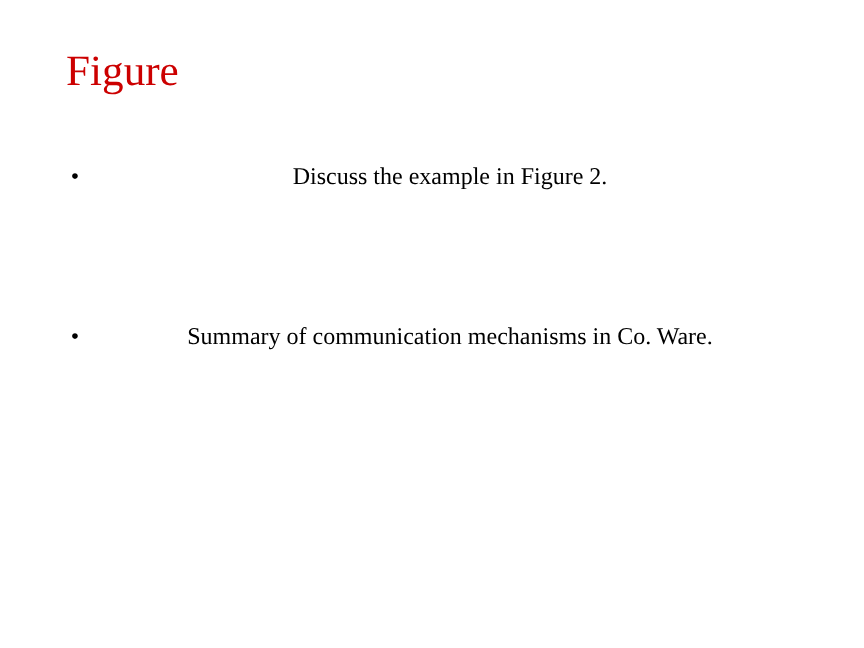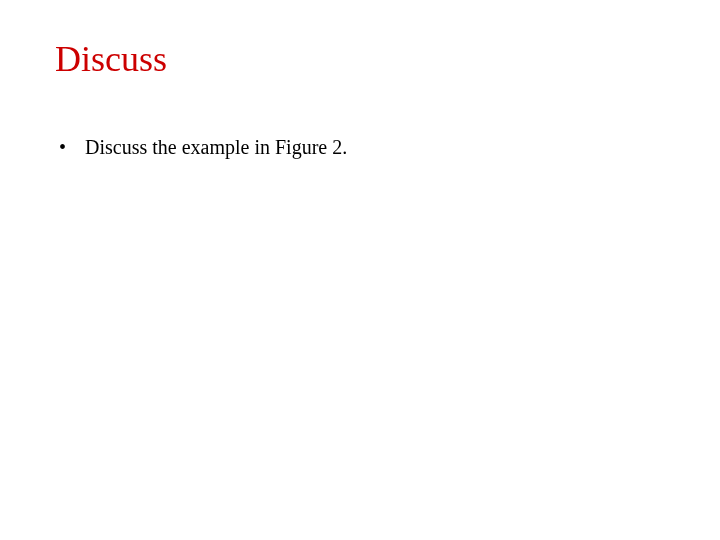--- a/index.html
+++ b/index.html
@@ -22,37 +22,39 @@
     color: #cc0000;
     font-size: 36px;
     font-weight: 400;
     margin: 0 0 55px 0;
     line-height: 1.1;
   }
   .bullets {
     list-style: none;
     padding: 0;
     margin: 0;
+    text-align: center;
   }
   .bullets li {
     position: relative;
     font-size: 20px;
     padding-left: 30px;
     margin-bottom: 110px;
     line-height: 1.2;
   }
   .bullets li::before {
     content: "•";
     position: absolute;
     left: 4px;
     top: 0;
     font-size: 20px;
   }
 </style>
 </head>
 <body>
 
 <div class="slide">
-  <h1 class="title">Discuss</h1>
+  <h1 class="title">Figure</h1>
   <ul class="bullets">
     <li>Discuss the example in Figure 2.</li>
+    <li>Summary of communication mechanisms in Co. Ware.</li>
   </ul>
 </div>
 
 </body></html>

